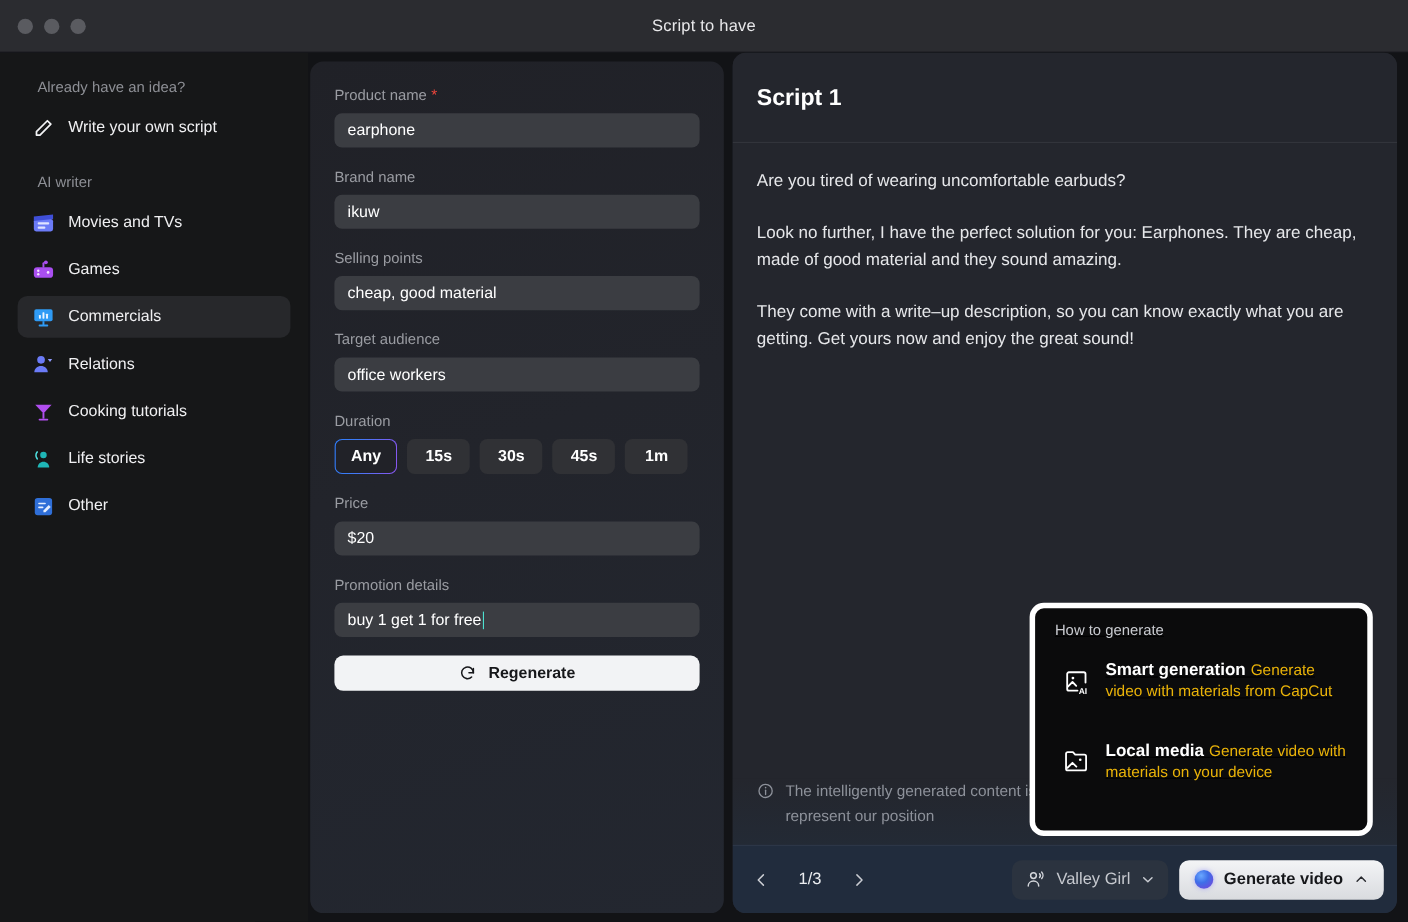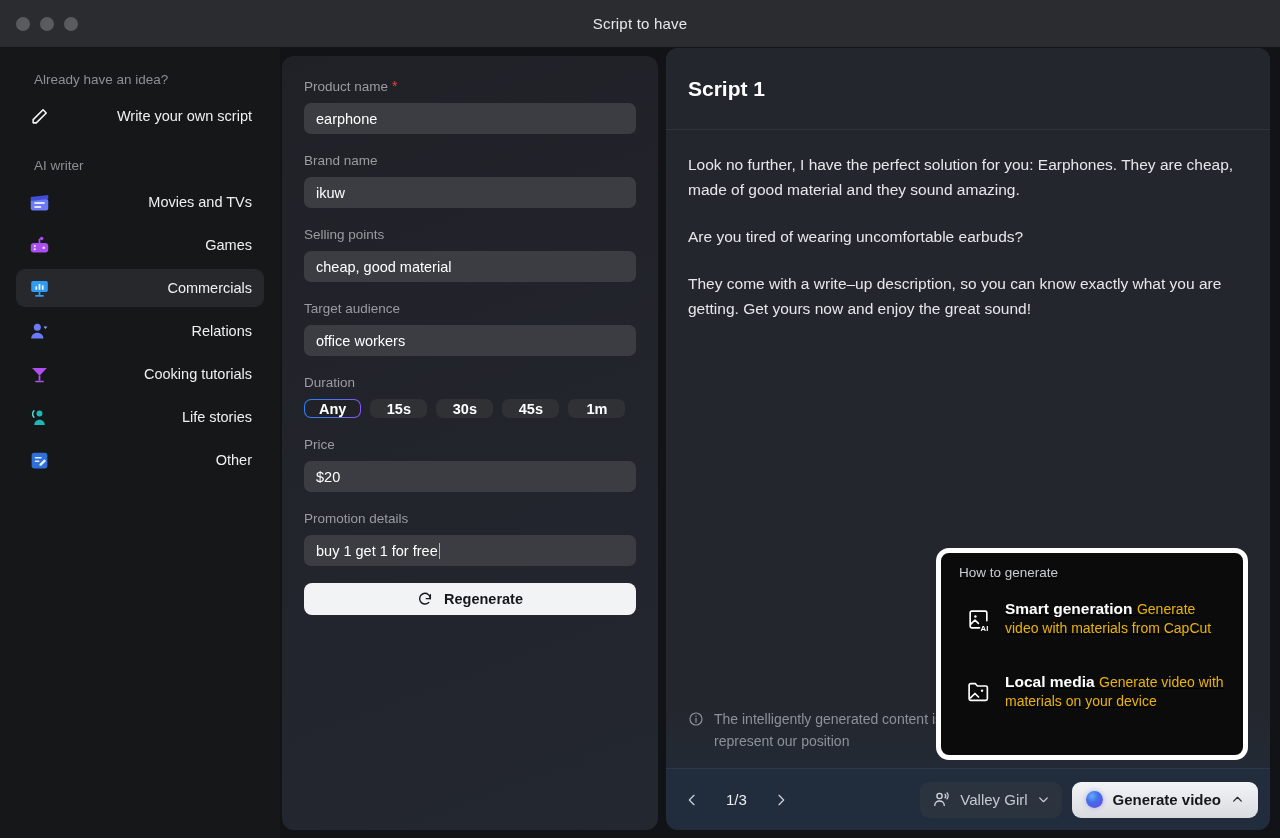--- a/index.html
+++ b/index.html
@@ -35,23 +35,23 @@
     width:280px; flex:0 0 280px;
     background:#161718;
     padding:18px 16px 0 16px;
     overflow:hidden;
   }
   .side-head {
     font-size:13.5px; color:#8d8f95;
     padding:6px 8px 10px 18px;
   }
   .side-item {
-    display:flex; align-items:center; gap:0;
+    display:flex; align-items:center; gap:12px;
     height:38px; padding:0 12px; border-radius:9px;
-    margin-bottom:5px; cursor:pointer;justify-content:space-between;
+    margin-bottom:5px; cursor:pointer;
   }
   .side-item.sel { background:#27282b; }
   .side-item .lbl { font-size:14.5px; color:#f0f0f2; }
   .side-ico { width:22px; height:22px; flex:0 0 22px; display:flex; align-items:center; justify-content:center; }
   .spacer { height:12px; }
   
   .formpanel {
     width:376px; flex:0 0 376px;
     margin:8px 4px 8px 2px;
     border-radius:12px;
@@ -66,21 +66,21 @@
     display:flex; align-items:center; padding:0 12px;
     font-size:14.5px; color:#ffffff; margin-bottom:19px;
     position:relative;
   }
   .finput .caret {
     display:inline-block; width:1.5px; height:16px;
     background:#4de0cf; margin-left:1px;
   }
   .chips { display:flex; flex-wrap:wrap; gap:9px; margin-bottom:19px; }
   .chip {
-    min-width:57px; height:19px; border-radius:7px;
+    min-width:57px; height:32px; border-radius:7px;
     background:#303135; color:#fff; font-size:14.5px; font-weight:bold;
     display:flex; align-items:center; justify-content:center;
     padding:0 14px; cursor:pointer;
   }
   .chip.act {
     background:#212228;
     border:1.6px solid transparent;
     background-image:linear-gradient(#212228,#212228),
       linear-gradient(100deg,#2f7dfb 0%,#3e7bf6 35%,#8b55f0 100%);
     background-origin:border-box; background-clip:padding-box,border-box;
@@ -333,22 +333,22 @@
       </div>
     </div>
 
     <div class="scriptwrap">
 
       <div class="script-head">
         <span class="t">Script 1</span>
       </div>
 
       <div class="script-body">
+        <p>Are you tired of wearing uncomfortable earbuds?</p>
         <p>Look no further, I have the perfect solution for you: Earphones. They are cheap, made of good material and they sound amazing.</p>
-        <p>Are you tired of wearing uncomfortable earbuds?</p>
         <p>They come with a write–up description, so you can know exactly what you are getting. Get yours now and enjoy the great sound!</p>
       </div>
 
       <div class="disclaimer">
         <span class="i">
           <svg width="16" height="16" viewBox="0 0 24 24" fill="none" stroke="#8d919a" stroke-width="1.8">
             <circle cx="12" cy="12" r="9"></circle>
             <path d="M12 11v6" stroke-linecap="round"></path>
             <circle cx="12" cy="7.6" r="1.1" fill="#8d919a" stroke="none"></circle>
           </svg>

